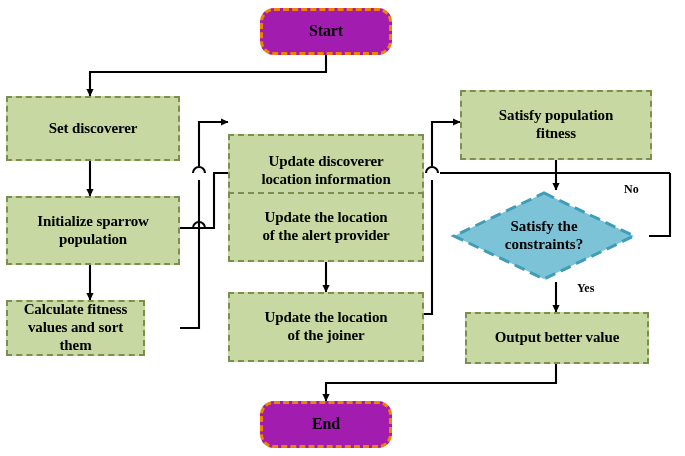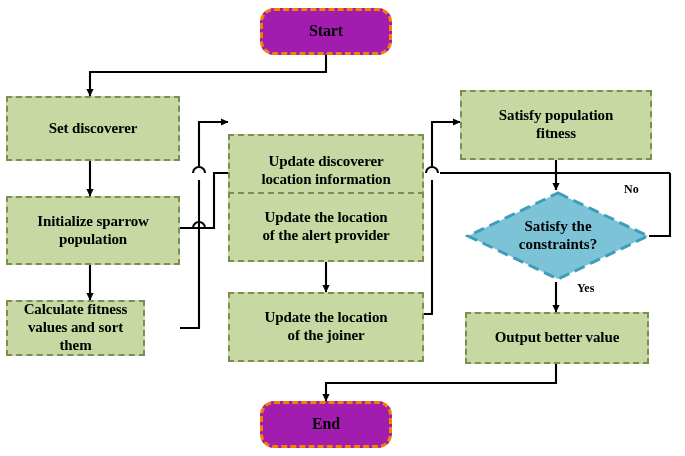--- a/index.html
+++ b/index.html
@@ -161,21 +161,21 @@
   <div class="node proc" style="left:228px; top:292px; width:196px; height:70px;">
     <span class="txt">Update the location
 of the joiner</span>
   </div>
 
   <div class="node proc" style="left:460px; top:90px; width:192px; height:70px;">
     <span class="txt">Satisfy population
 fitness</span>
   </div>
 
-  <div class="decision" style="left:465px; top:190px; width:186px; height:92px;">
+  <div class="decision" style="left:451px; top:190px; width:186px; height:92px;">
     <svg class="dia" width="186" height="92" viewBox="0 0 186 92" xmlns="http://www.w3.org/2000/svg">
       <polygon points="93,3 183,46 93,89 3,46" fill="#7cc3d8" stroke="#3f9db8" stroke-width="3" stroke-dasharray="11,6" stroke-linejoin="miter"></polygon>
     </svg>
     <span class="dlabel">Satisfy the
 constraints?</span>
   </div>
 
   <div class="node proc" style="left:465px; top:312px; width:184px; height:52px;">
     <span class="txt">Output better value</span>
   </div>

